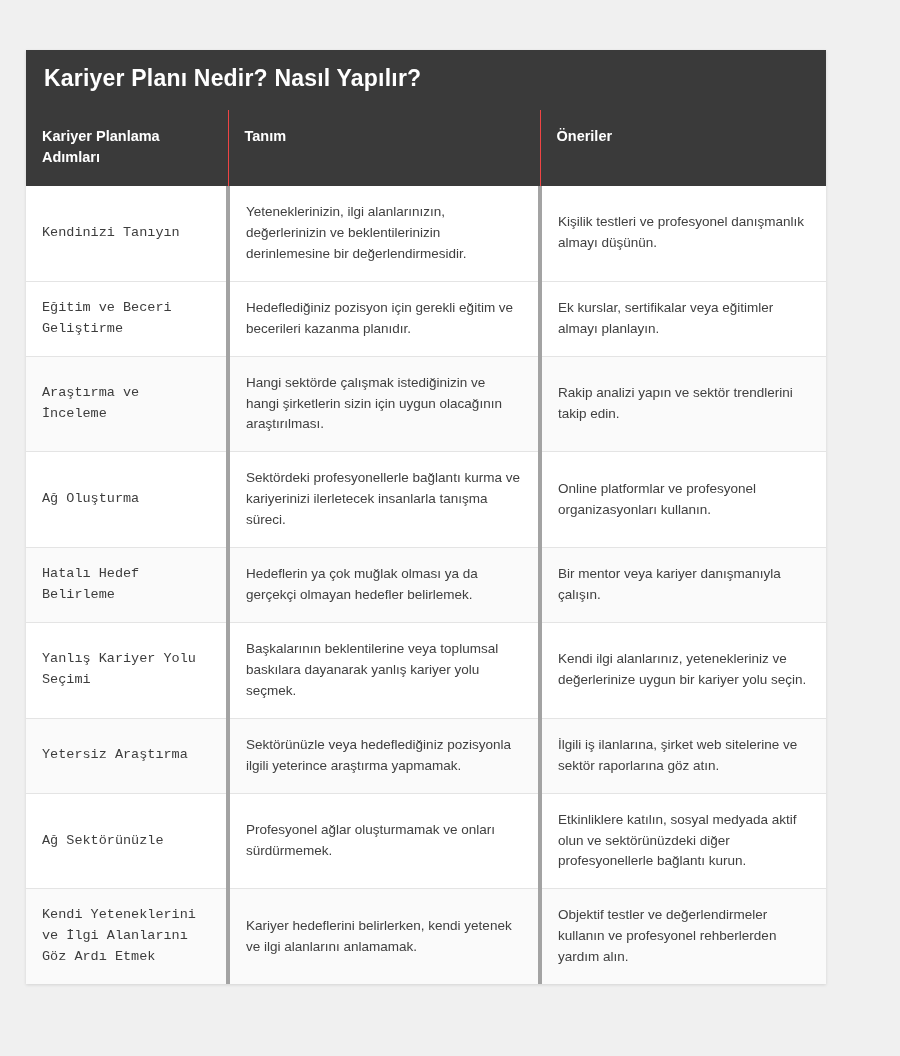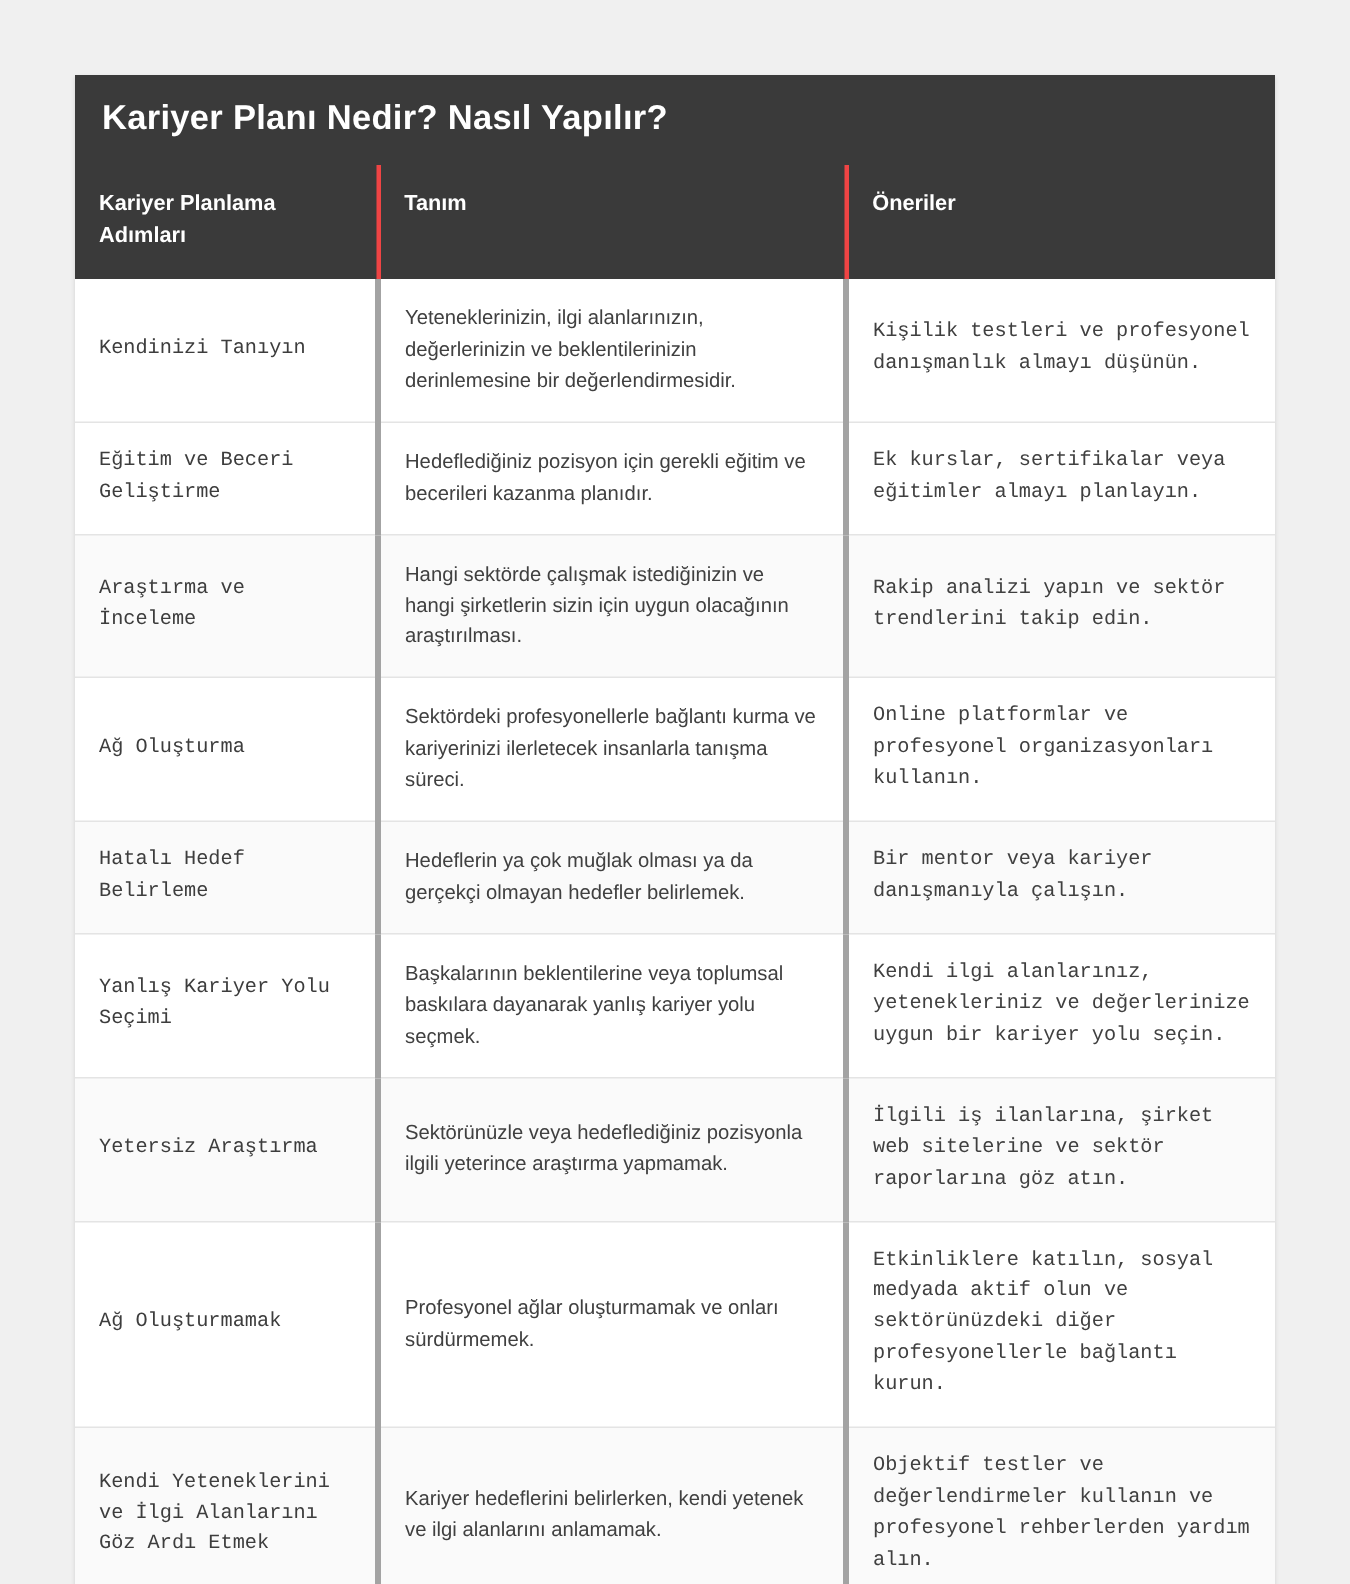--- a/index.html
+++ b/index.html
@@ -12,21 +12,21 @@
     background: #f0f0f0;
     font-family: "Liberation Sans", sans-serif;
     color: #3b3b3b;
     -webkit-font-smoothing: antialiased;
   }
   .page {
     width: 900px;
     height: 1008px;
     background: #f0f0f0;
     box-sizing: border-box;
-    padding: 50px 50px 0 50px;
+    padding: 50px 50px 0 26px;
   }
   .card {
     width: 800px;
     background: #ffffff;
     box-shadow: 0 1px 3px rgba(0,0,0,0.12);
   }
   .title-bar {
     background: #3a3a3a;
     color: #ffffff;
     padding: 20px 18px 22px 18px;
@@ -54,35 +54,35 @@
 
   thead th {
     background: #3a3a3a;
     color: #ffffff;
     text-align: left;
     font-size: 14.5px;
     font-weight: bold;
     padding: 16px 16px 18px 16px;
     vertical-align: top;
     line-height: 1.45;
-    border-right: 3px solid #ef4444;
+    border-right: 1px solid #ef4444;
   }
   thead th:last-child { border-right: none; margin-left: 28px; }
   .head-cell-inner { display: block; }
 
   tbody td {
     font-size: 13.5px;
     line-height: 1.55;
     padding: 16px 16px;
     vertical-align: middle;
     border-bottom: 1px solid #e4e4e4;
     border-right: 4px solid #a3a3a3;
     color: #404040;
   }
-  tbody td:last-child { border-right: none; font-family: Liberation Mono, monospace; }
+  tbody td:last-child { border-right: none; }
   tbody tr:last-child td { border-bottom: none; }
   tbody tr.alt td { background: #fafafa; }
   tbody tr td.col1 { color: #3d3d3d; font-family: Liberation Mono, monospace; }
 </style>
 </head>
 <body>
 
 <div class="page">
   <div class="card">
 
@@ -139,21 +139,21 @@
           <td class="col1">Yanlış Kariyer Yolu Seçimi</td>
           <td>Başkalarının beklentilerine veya toplumsal baskılara dayanarak yanlış kariyer yolu seçmek.</td>
           <td>Kendi ilgi alanlarınız, yetenekleriniz ve değerlerinize uygun bir kariyer yolu seçin.</td>
         </tr>
         <tr class="alt">
           <td class="col1">Yetersiz Araştırma</td>
           <td>Sektörünüzle veya hedeflediğiniz pozisyonla ilgili yeterince araştırma yapmamak.</td>
           <td>İlgili iş ilanlarına, şirket web sitelerine ve sektör raporlarına göz atın.</td>
         </tr>
         <tr>
-          <td class="col1">Ağ Oluşturmamak</td>
+          <td class="col1">Ağ Sektörünüzle</td>
           <td>Profesyonel ağlar oluşturmamak ve onları sürdürmemek.</td>
           <td>Etkinliklere katılın, sosyal medyada aktif olun ve sektörünüzdeki diğer profesyonellerle bağlantı kurun.</td>
         </tr>
         <tr class="alt">
           <td class="col1">Kendi Yeteneklerini ve İlgi Alanlarını Göz Ardı Etmek</td>
           <td>Kariyer hedeflerini belirlerken, kendi yetenek ve ilgi alanlarını anlamamak.</td>
           <td>Objektif testler ve değerlendirmeler kullanın ve profesyonel rehberlerden yardım alın.</td>
         </tr>
       </tbody>
     </table>

